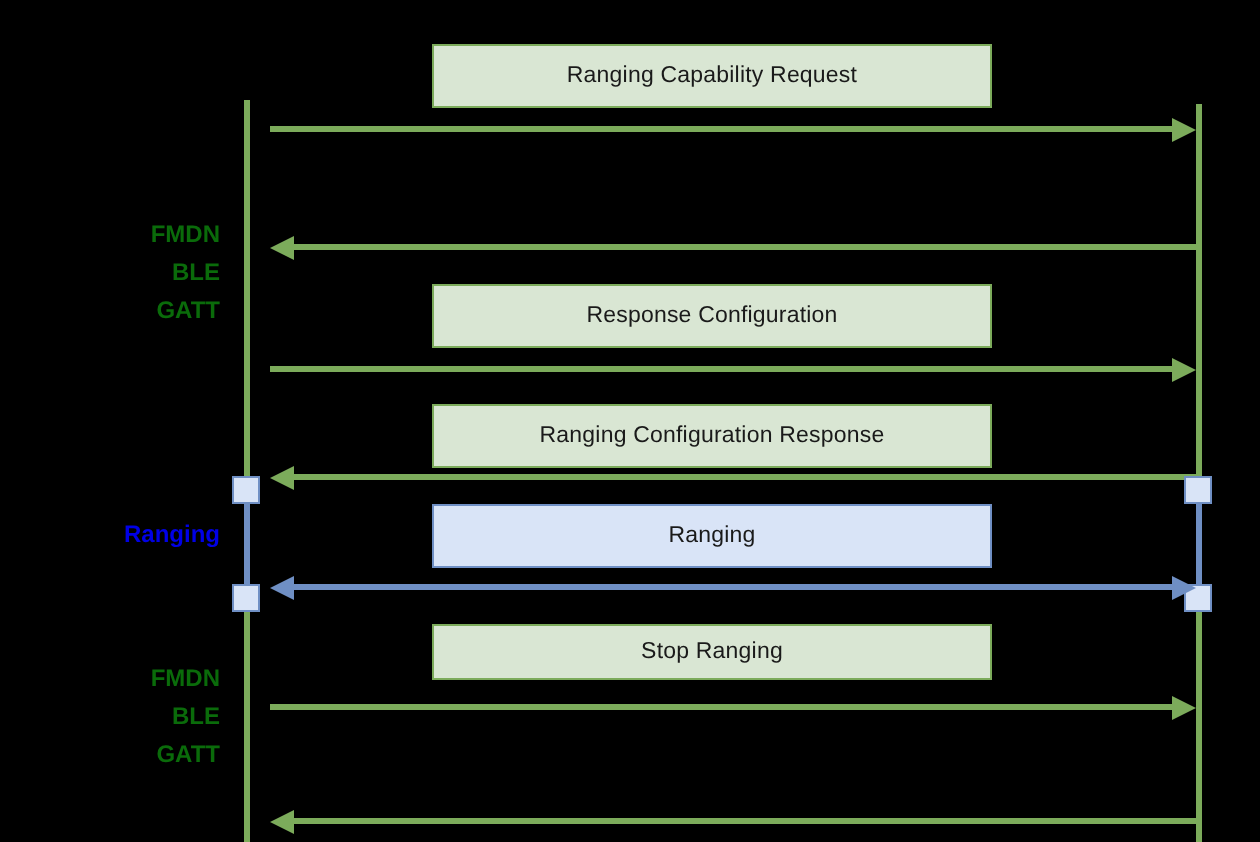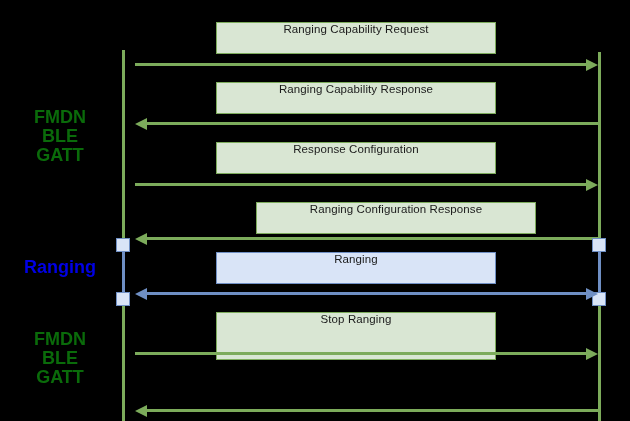--- a/index.html
+++ b/index.html
@@ -14,20 +14,21 @@
   .lifeline{
     position:absolute;
     width:3px;
     background:#7cab5b;
   }
   
   .msgbox{
     position:absolute;
     box-sizing:border-box;
     display:flex;
+    align-items:center;
     justify-content:center;
     font-size:11.5px;
     color:#1a1a1a;
     letter-spacing:.1px;
     white-space:nowrap;
   }
   .msgbox.green{
     background:#d9e6d3;
     border:1px solid #7cab5b;
   }
@@ -99,22 +100,22 @@
   }
   
   .vbar{
     position:absolute;
     width:3px;
     background:#6f8fc4;
   }
   
   .sidelabel{
     position:absolute;
-    text-align:center;
-    font-size:18px;
+    text-align:right;
+    font-size:12px;
     font-weight:bold;
     line-height:19px;
     white-space:nowrap;
   }
   .sidelabel.green{ color:#0a6b0a; }
   .sidelabel.blue { color:#0000e6; }
 </style>
 </head>
 <body>
 
@@ -140,37 +141,34 @@
   </div>
 
   <div class="msgbox green" style="left:216px;top:22px;width:280px;height:32px;">
     <span>Ranging Capability Request</span>
   </div>
   <div class="arrow green" style="left:135px;top:63px;width:452px;">
     <span class="notch right green"></span>
     <span class="head right green"></span>
   </div>
 
-  <div class="msgbox green" style="left:216px;top:82px;width:280px;height:32px;">
-    <span>Ranging Capability Response</span>
-  </div>
   <div class="arrow green" style="left:146px;top:122px;width:452px;">
     <span class="notch left green"></span>
     <span class="head left green"></span>
   </div>
 
   <div class="msgbox green" style="left:216px;top:142px;width:280px;height:32px;">
     <span>Response Configuration</span>
   </div>
   <div class="arrow green" style="left:135px;top:183px;width:452px;">
     <span class="notch right green"></span>
     <span class="head right green"></span>
   </div>
 
-  <div class="msgbox green" style="left:216px;top:202px;width:280px;height:32px;margin-left:40px;">
+  <div class="msgbox green" style="left:216px;top:202px;width:280px;height:32px;">
     <span>Ranging Configuration Response</span>
   </div>
   <div class="arrow green" style="left:146px;top:237px;width:452px;">
     <span class="notch left green"></span>
     <span class="head left green"></span>
   </div>
 
   <div class="vbar" style="left:122px;top:245px;height:55px;"></div>
   <div class="vbar" style="left:598px;top:245px;height:55px;"></div>
 
@@ -182,21 +180,21 @@
   <div class="msgbox blue" style="left:216px;top:252px;width:280px;height:32px;">
     <span>Ranging</span>
   </div>
   <div class="arrow blue" style="left:146px;top:292px;width:441px;">
     <span class="notch left blue"></span>
     <span class="head left blue"></span>
     <span class="notch right blue"></span>
     <span class="head right blue"></span>
   </div>
 
-  <div class="msgbox green" style="left:216px;top:312px;width:280px;height:48px;">
+  <div class="msgbox green" style="left:216px;top:312px;width:280px;height:28px;">
     <span>Stop Ranging</span>
   </div>
   <div class="arrow green" style="left:135px;top:352px;width:452px;">
     <span class="notch right green"></span>
     <span class="head right green"></span>
   </div>
 
   <div class="arrow green" style="left:146px;top:409px;width:452px;">
     <span class="notch left green"></span>
     <span class="head left green"></span>

